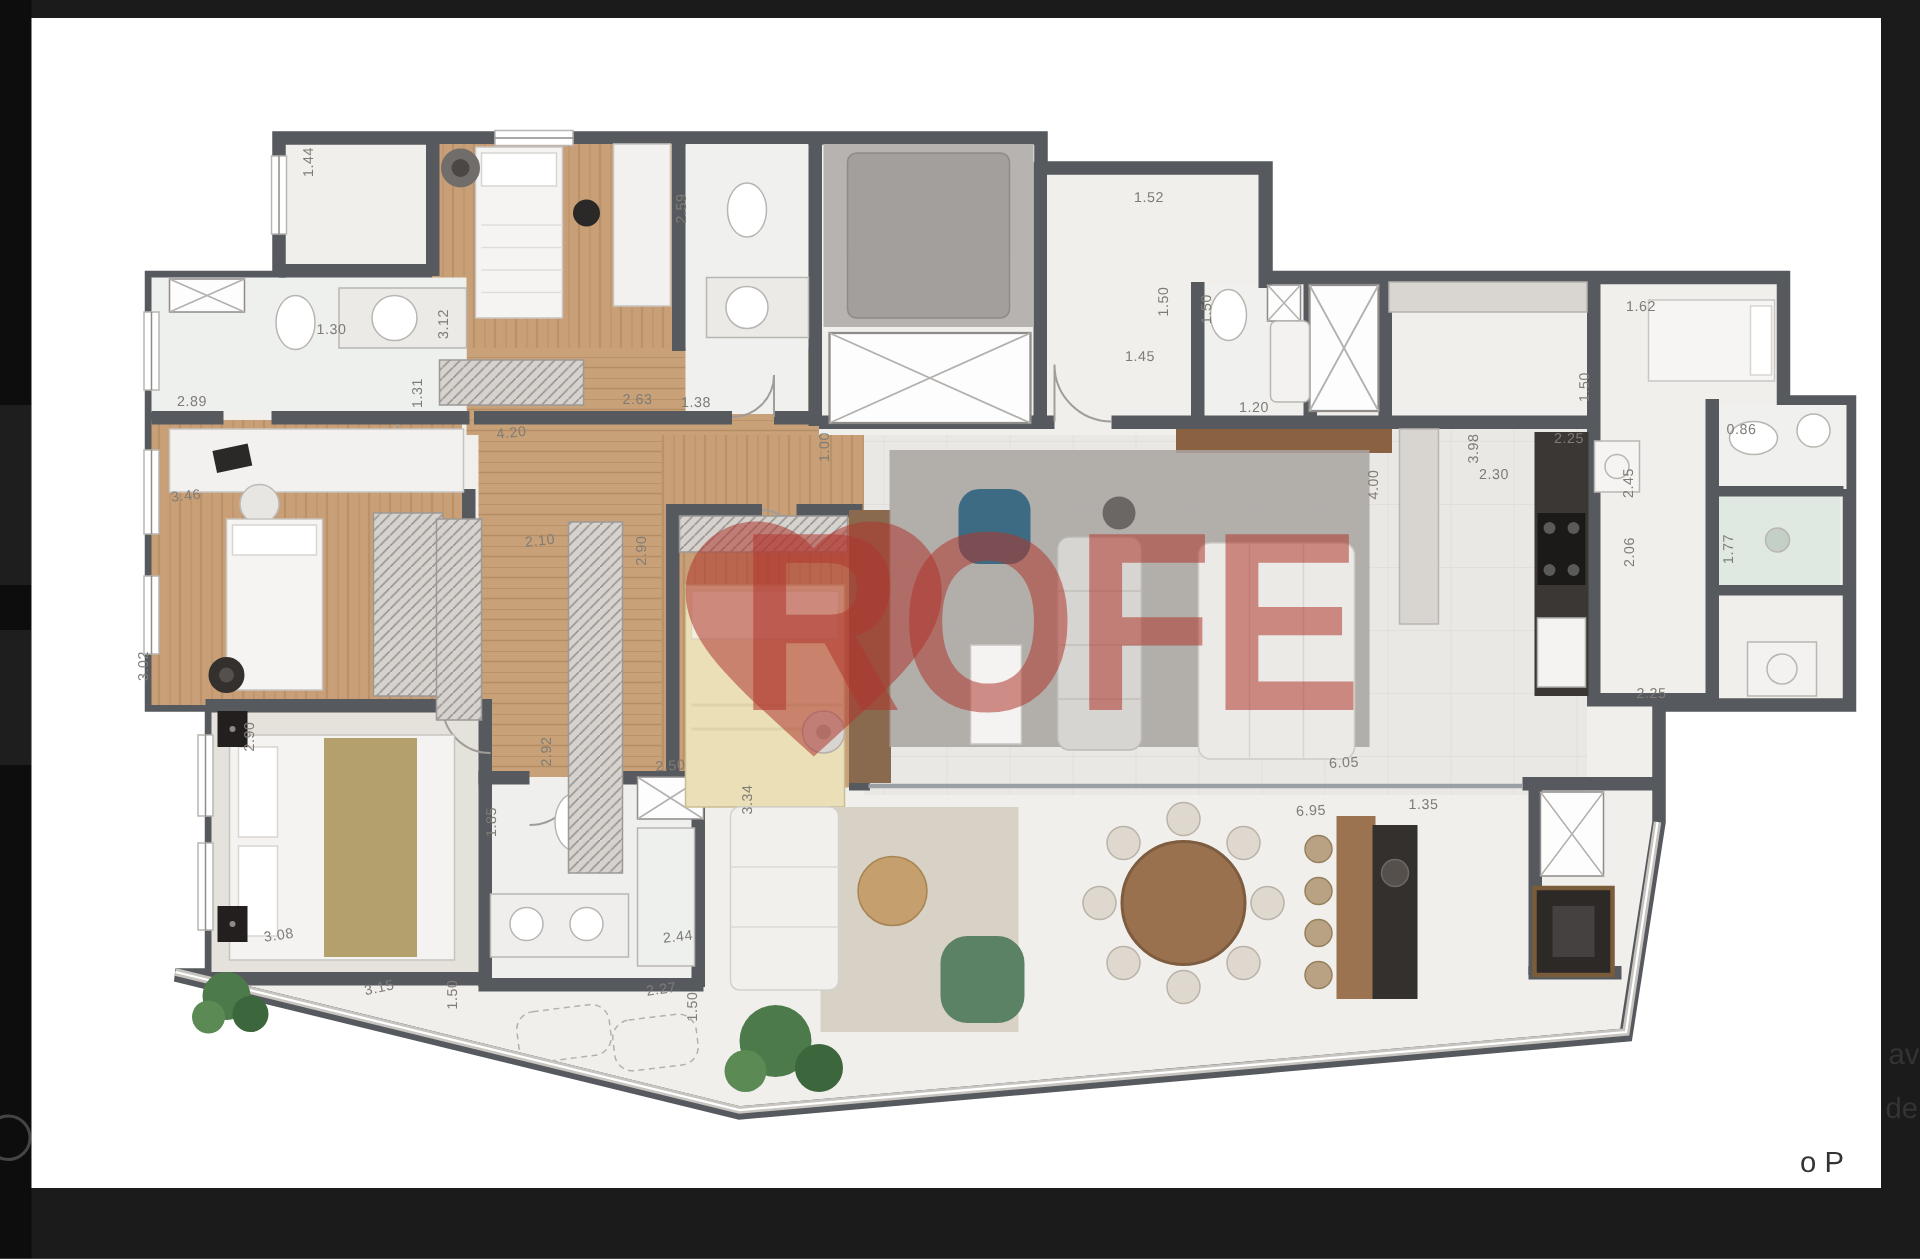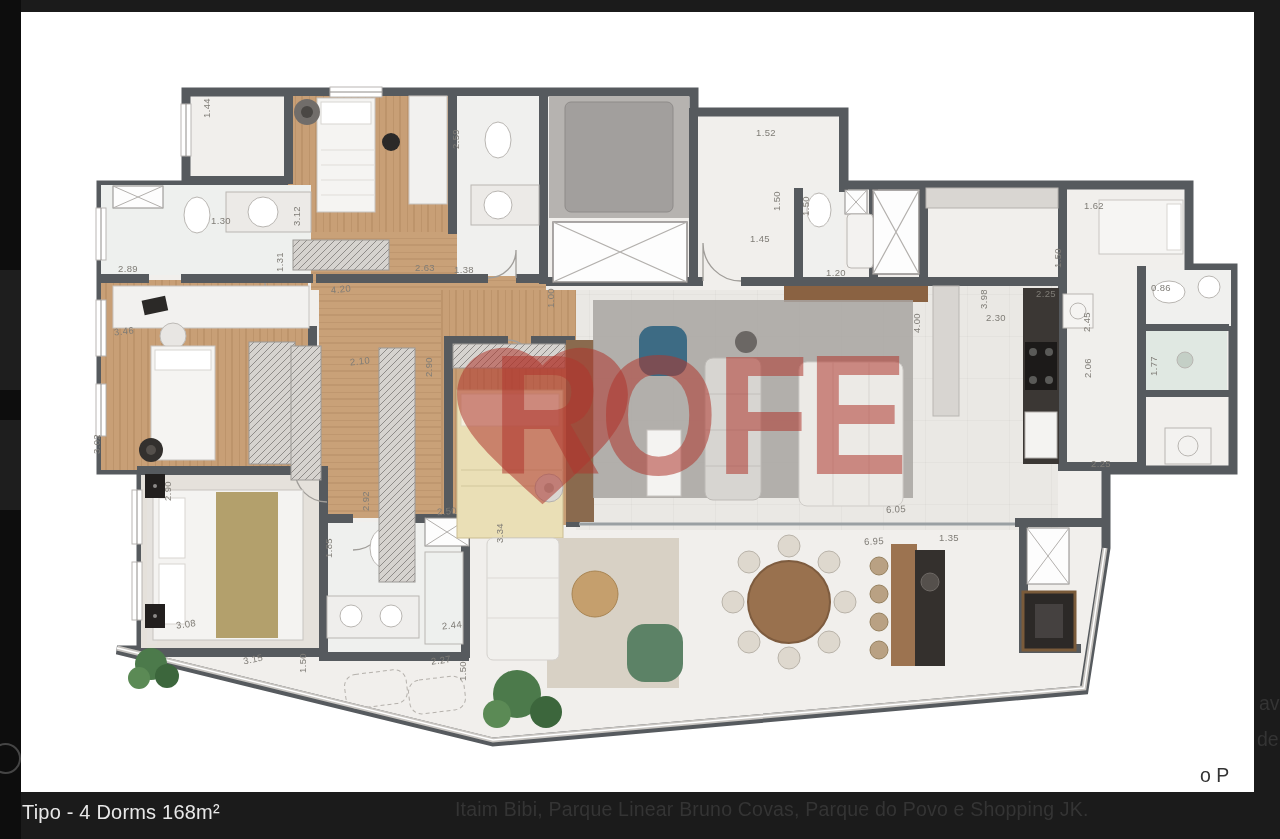--- a/index.html
+++ b/index.html
@@ -362,19 +362,17 @@
       <span class="dim" style="left: 949px; top: 537px; transform: translate(-50%, -50%) rotate(0deg);">1.35</span>
     </div>
 
   <div id="watermark">
     <svg id="wm-heart" viewBox="0 0 24 24">
       <path d="M12 21.35l-1.45-1.32C5.4 15.36 2 12.28 2 8.5 2 5.42 4.42 3 7.5 3c1.74 0 3.41.81 4.5 2.09C13.09 3.81 14.76 3 16.5 3 19.58 3 22 5.42 22 8.5c0 3.78-3.4 6.86-8.55 11.54L12 21.35z" fill="#af372e"></path>
     </svg>
     <div id="wm-brand">ROFE</div>
   </div>
 
-  <div id="bg-line">Itaim Bibi, Parque Linear Bruno Covas, Parque do Povo e Shopping JK.</div>
   <span class="bg-frag" id="frag-0">av</span>
   <span class="bg-frag" id="frag-1">de</span>
   <span class="bg-frag" id="frag-2">o P</span>
 
-  <div id="caption">Tipo - 4 Dorms 168m²</div>
 </div>
 
 </body></html>

